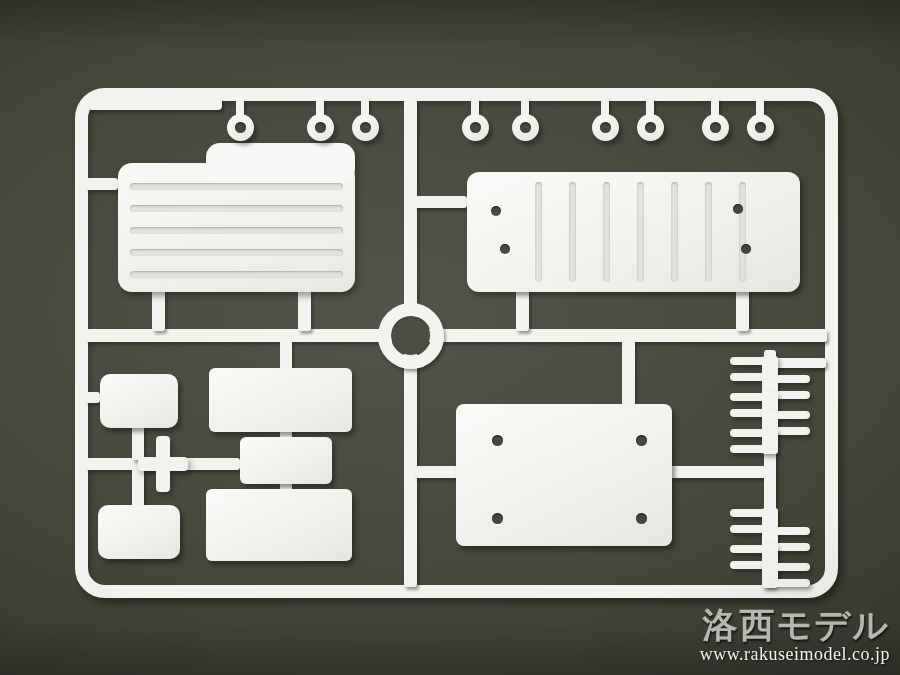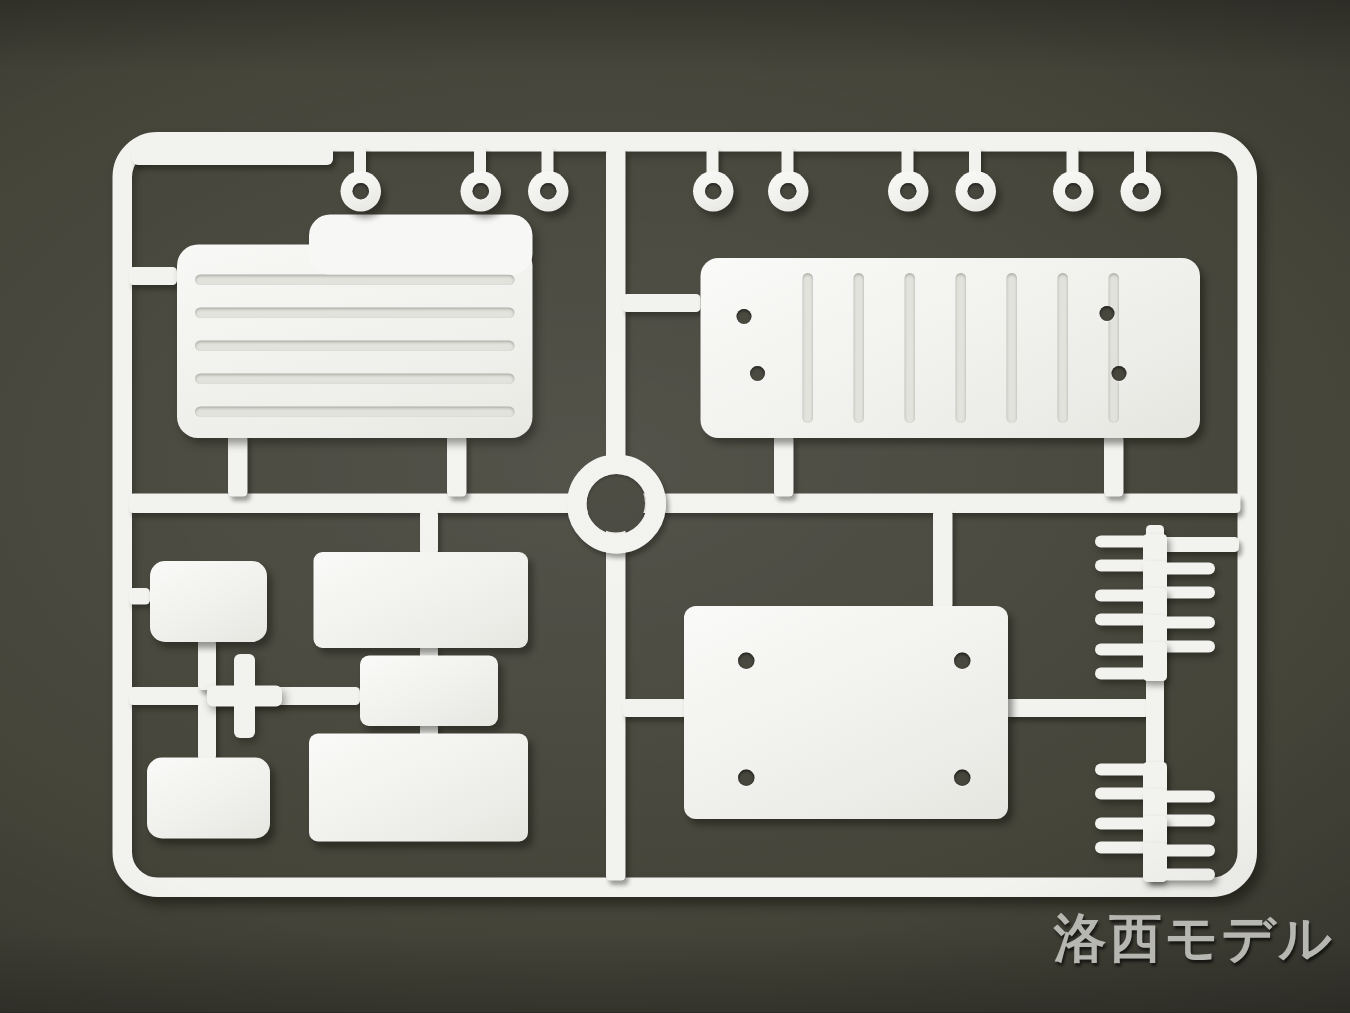--- a/index.html
+++ b/index.html
@@ -225,13 +225,14 @@
       </div>
       <div class="clip right" style="top: 562px; left: 762px;">
         <div class="clip-body"></div>
         <div class="clip-prong t"></div>
         <div class="clip-prong b"></div>
       </div>
     </div>
 
   <div class="vignette"></div>
   <div class="wm-logo">洛西モデル</div>
+  <div class="wm-url">www.rakuseimodel.co.jp</div>
 </div>
 
 </body></html>

